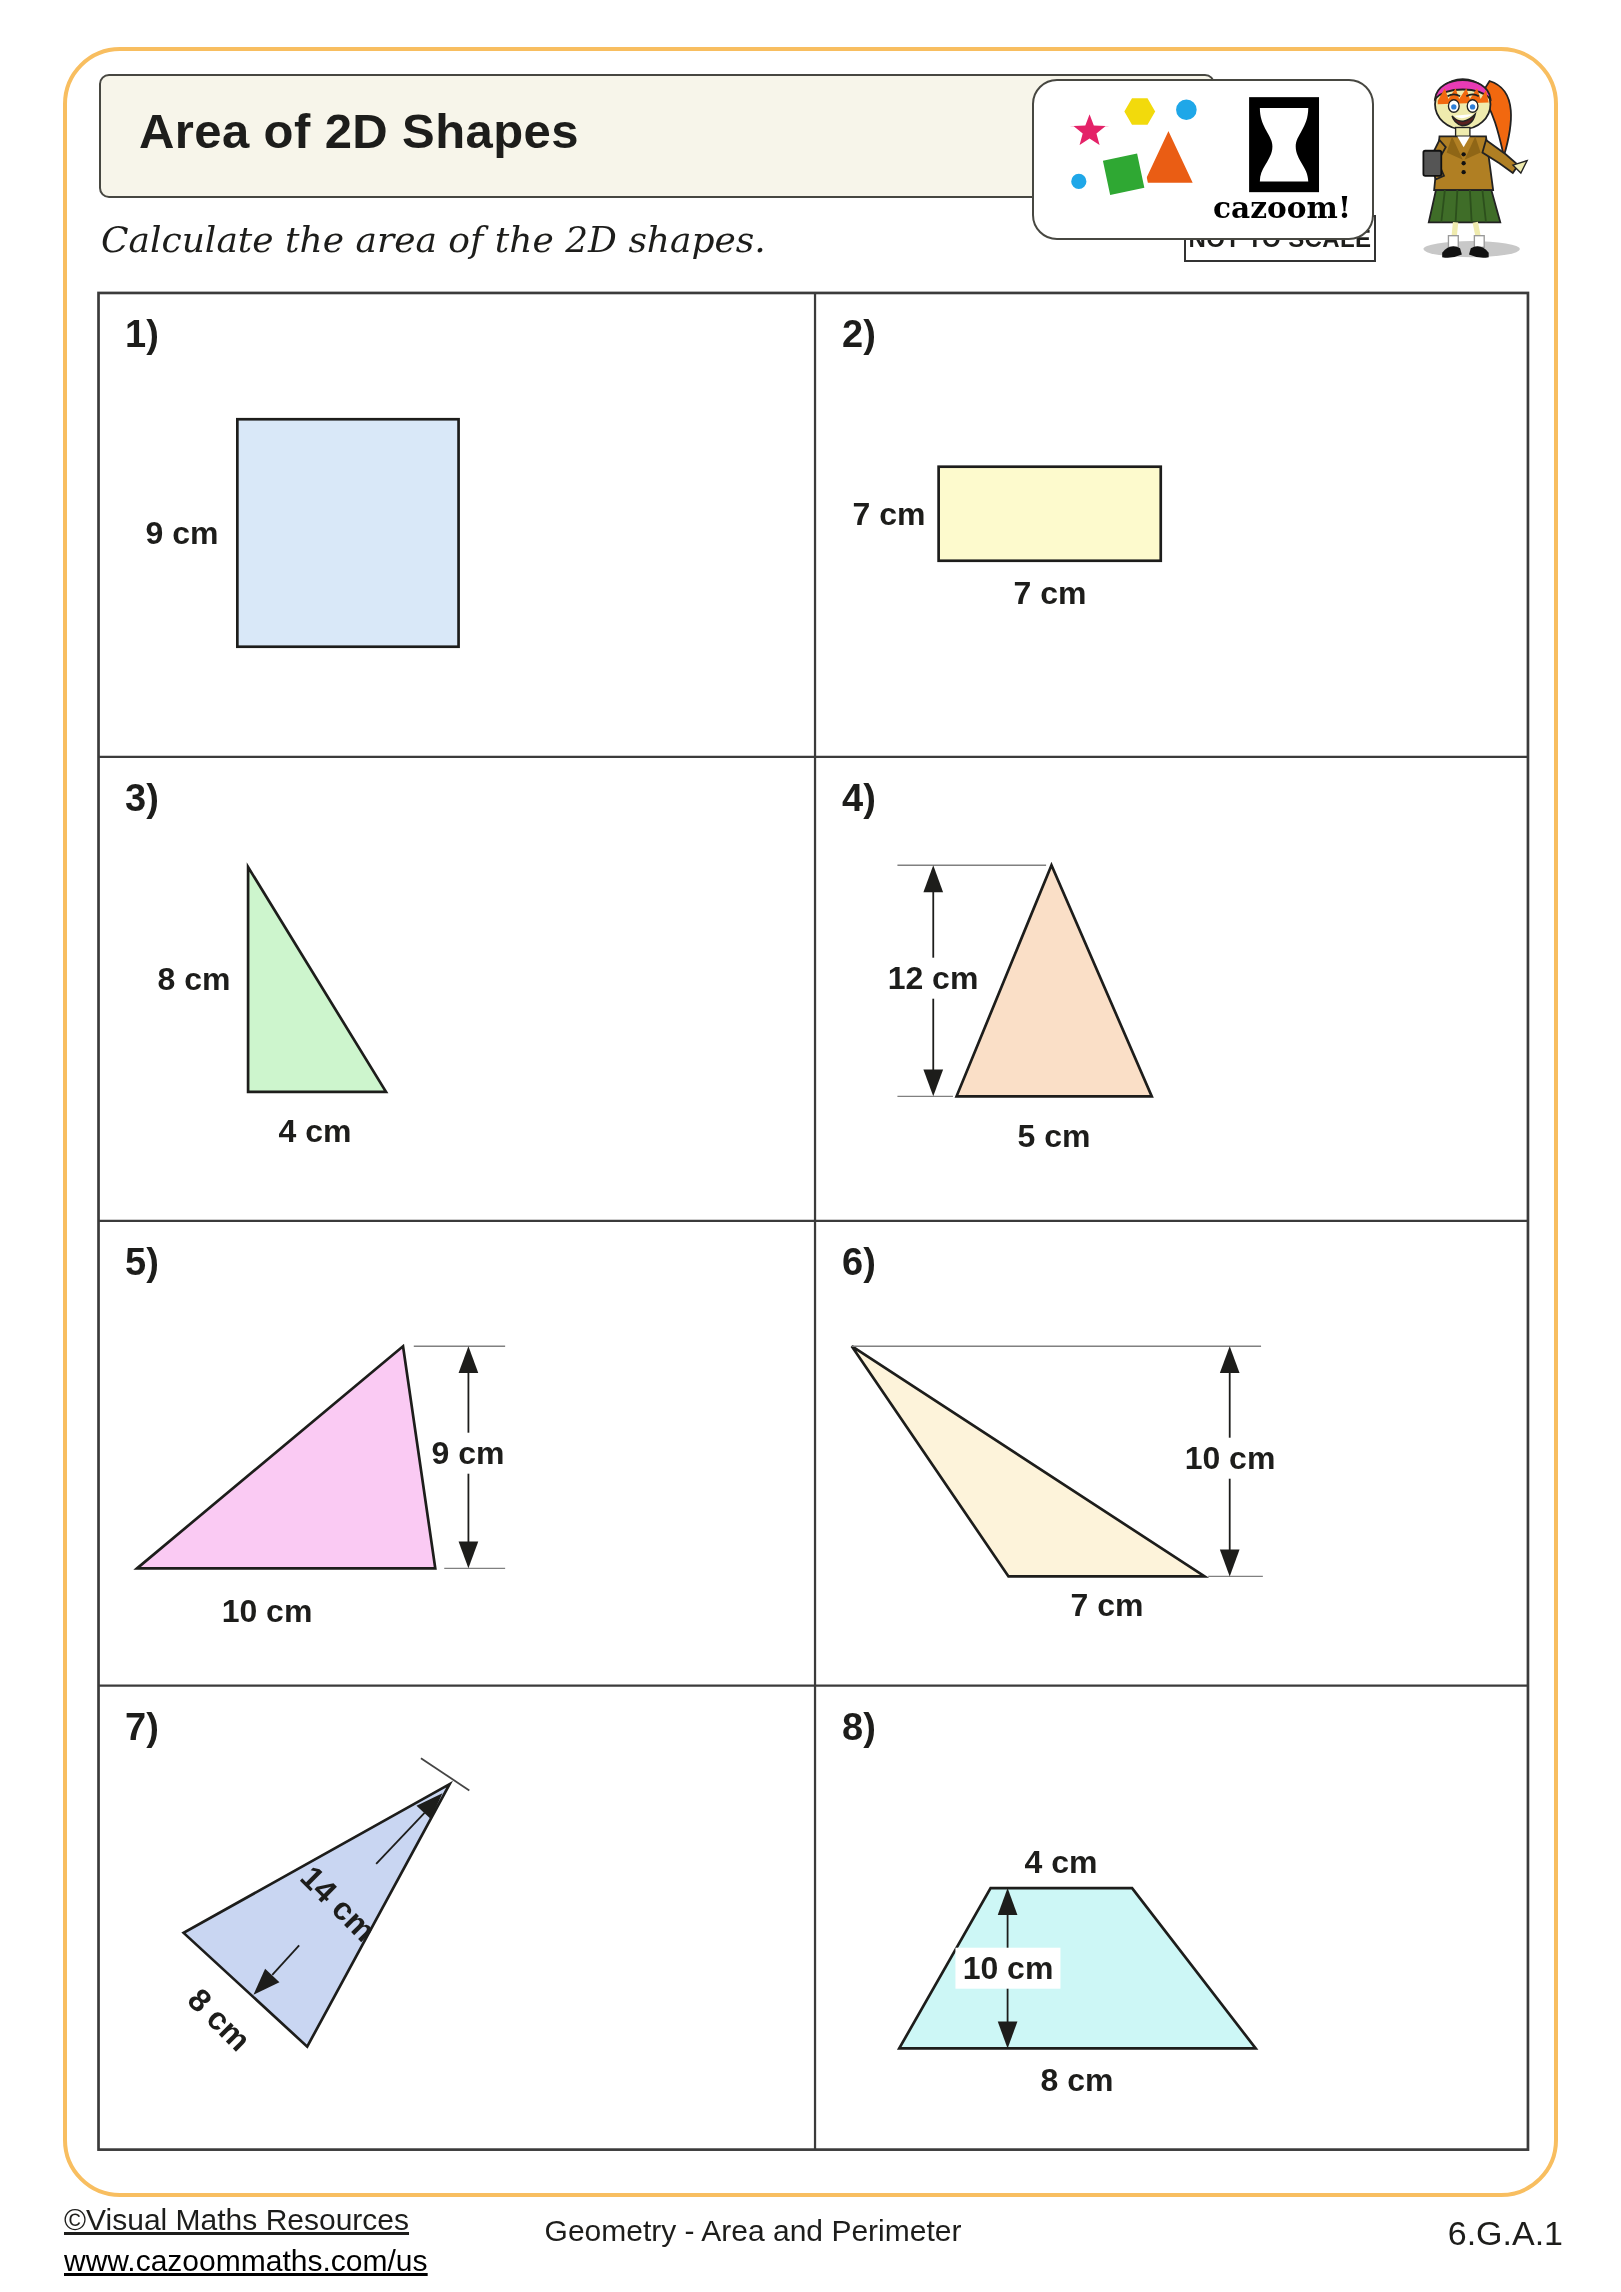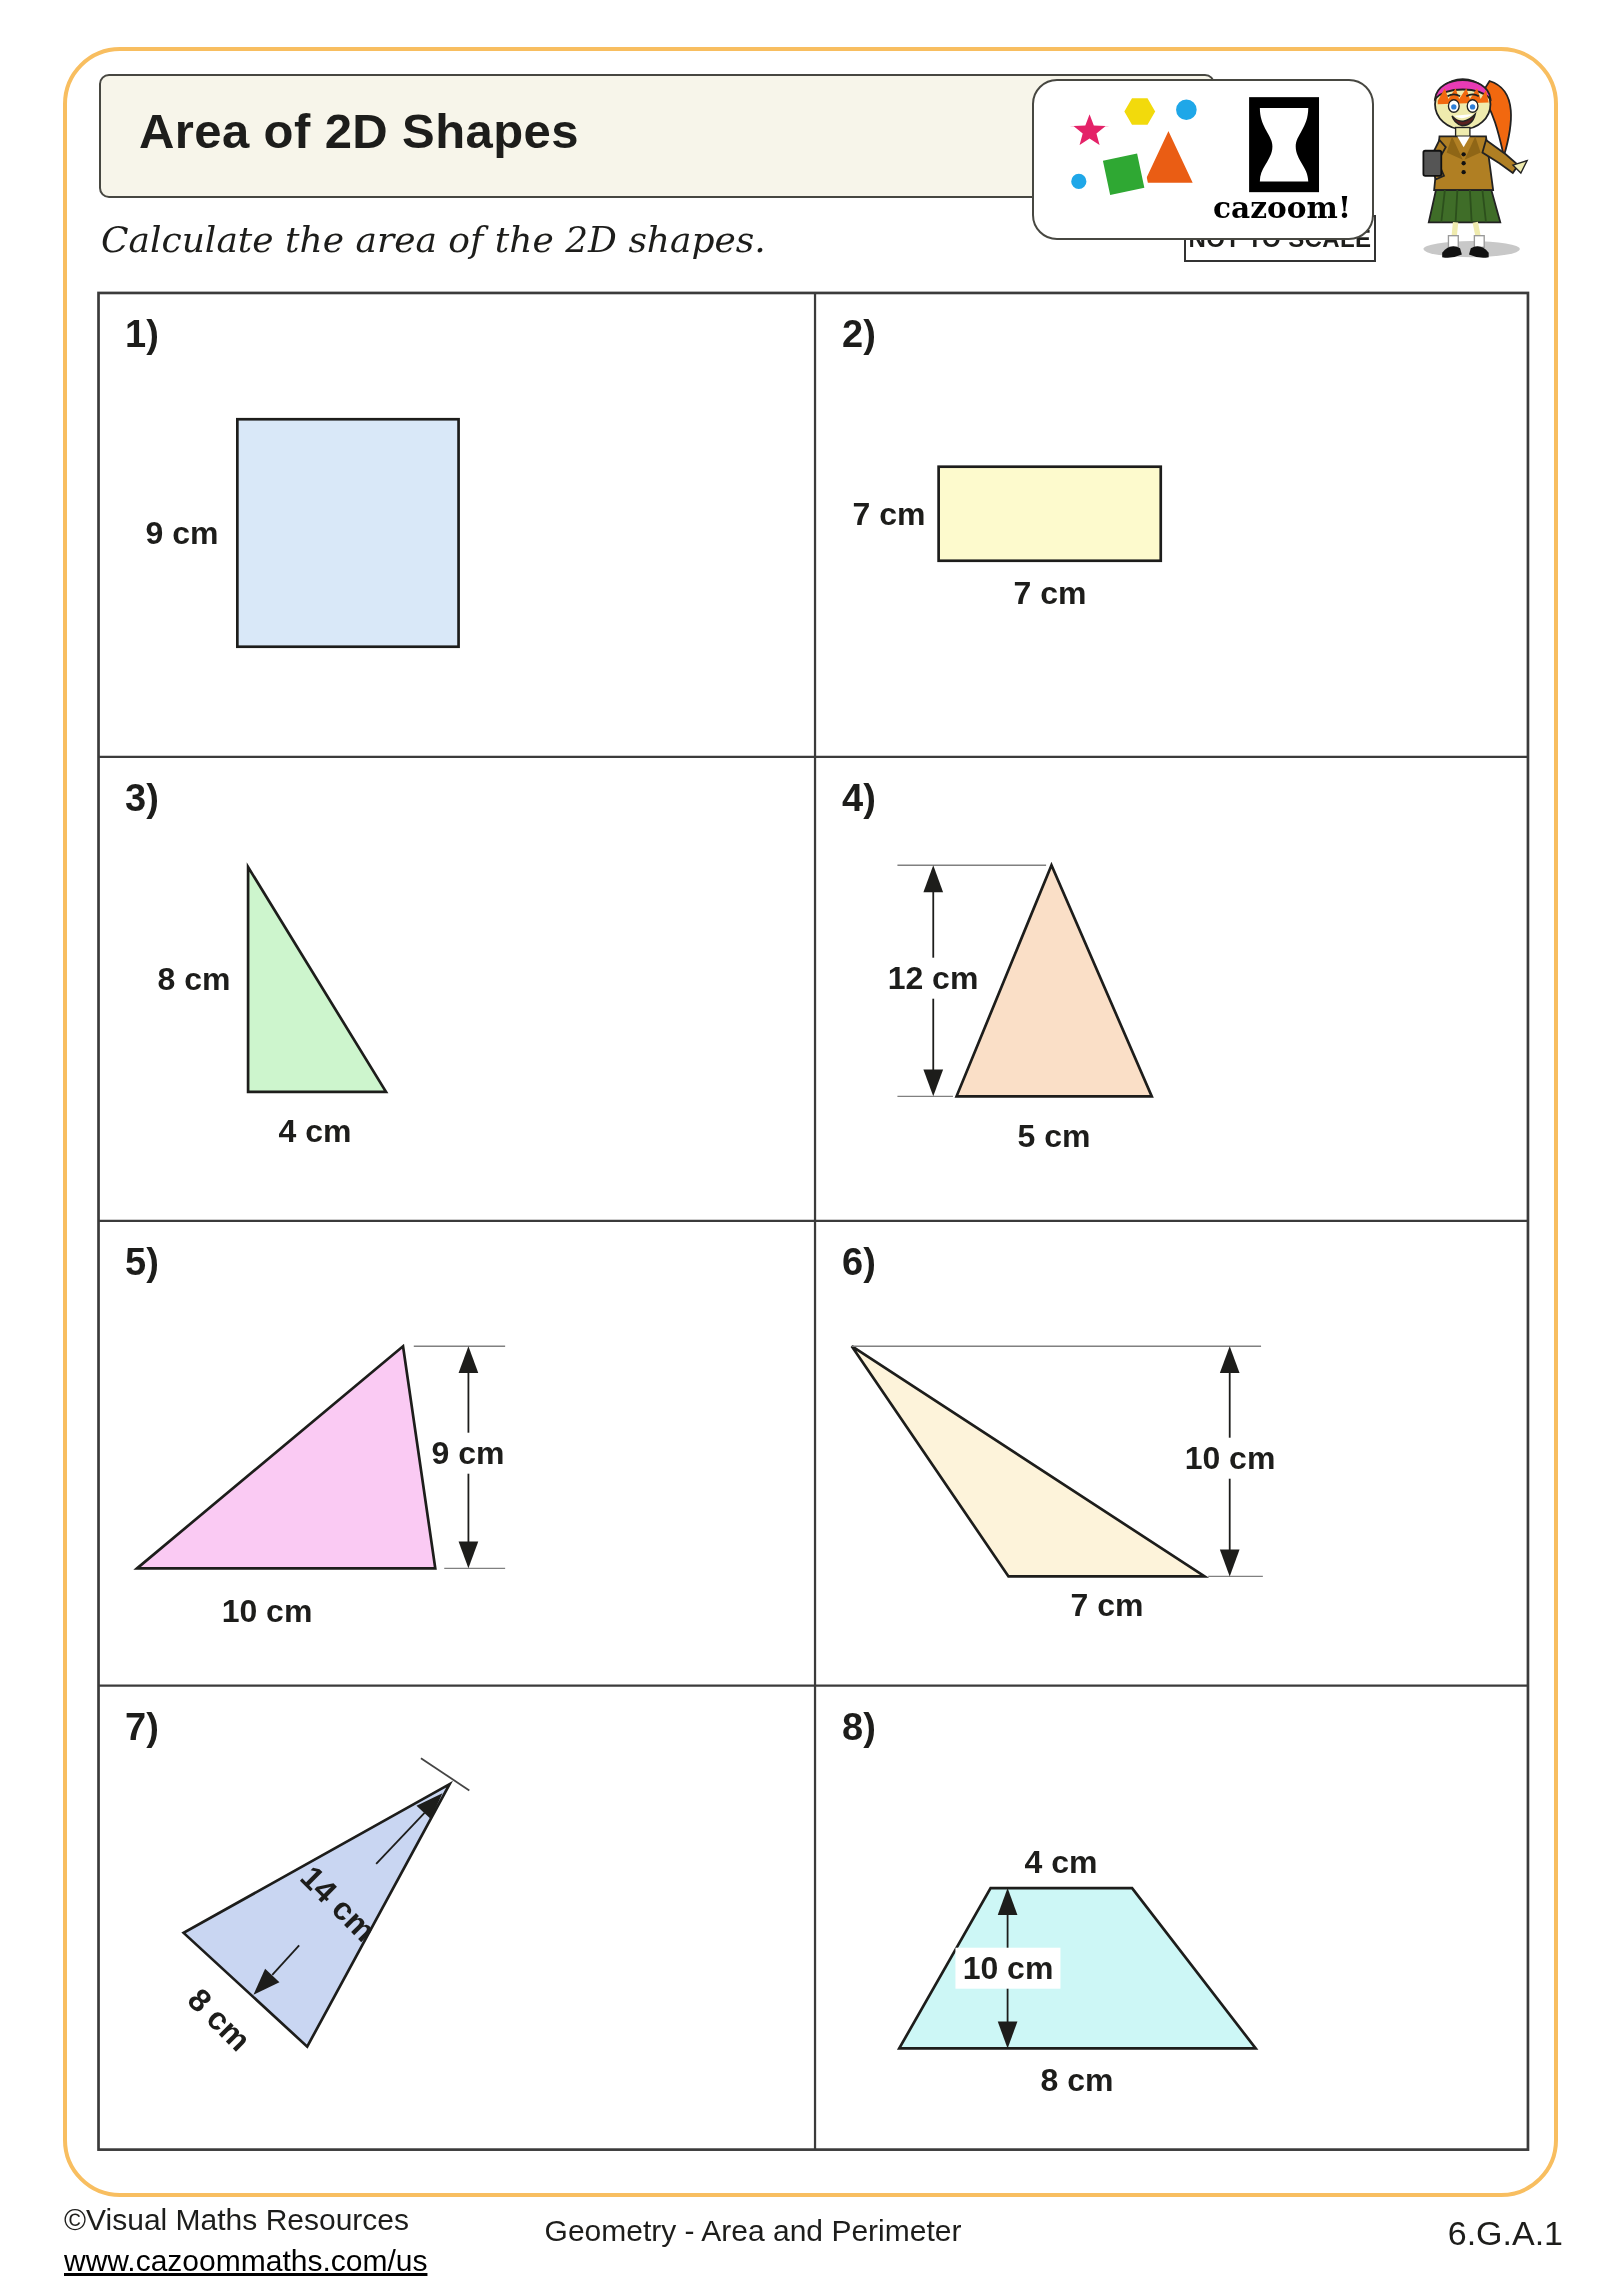--- a/index.html
+++ b/index.html
@@ -19,21 +19,21 @@
         font-size:24px;font-weight:bold;letter-spacing:0.4px;}
   .subtitle{position:absolute;left:101px;top:219px;font-family:"DejaVu Serif", serif;
         font-style:italic;font-size:36px;}
   .diagram{position:absolute;left:0;top:0;z-index:1;}
   .girl{position:absolute;left:1393px;top:54px;z-index:2;}
   .qnum{position:absolute;font-size:38px;font-weight:bold;z-index:5;}
   .dim{position:absolute;font-size:32px;font-weight:bold;white-space:nowrap;z-index:5;
        transform:translate(-50%,-50%);}
   .dim.bg{background:#ffffff;padding:1.8px 7.2px;}
   .dim.rot{transform:translate(-50%,-50%) rotate(45deg);}
-  .footer-left{position:absolute;left:64px;top:2199px;font-size:30px;line-height:41px;}
+  .footer-left{position:absolute;left:64px;top:2199px;font-size:30px;line-height:41px;text-decoration:underline;}
   .footer-link{color:#000000;text-decoration:underline;cursor:pointer;}
   .footer-center{position:absolute;left:0;top:2214px;width:1506px;text-align:center;font-size:30px;}
   .footer-right{position:absolute;right:59px;top:2214px;font-size:34px;}
 </style>
 </head>
 <body>
 
 <div class="page">
 
   <div class="orange-frame"></div>

